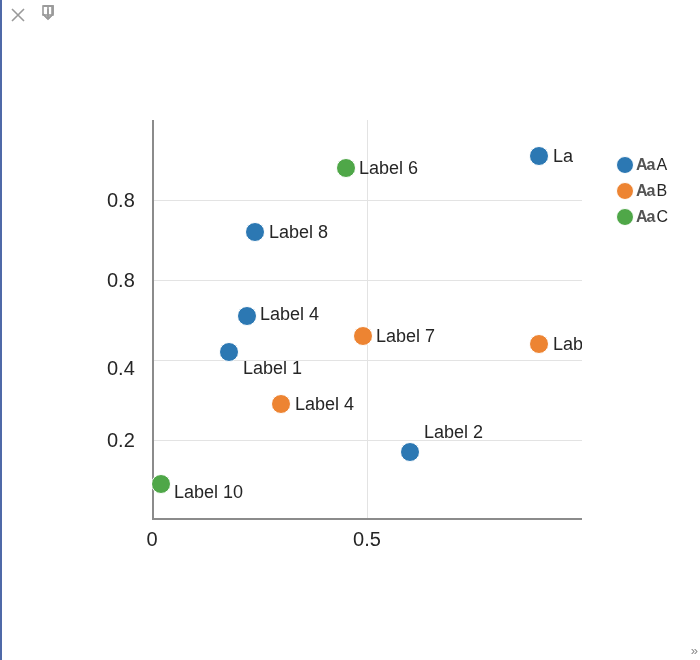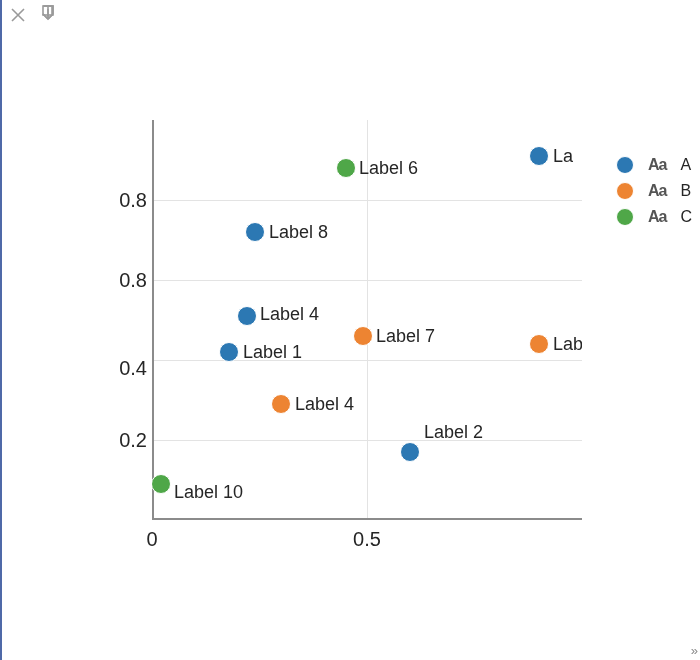--- a/index.html
+++ b/index.html
@@ -11,24 +11,24 @@
   .plot-area{position:absolute;left:100px;top:0;width:430px;height:400px;overflow:hidden;}
   .gridline-h{position:absolute;left:0;width:100%;height:1px;background:#e3e3e3;}
   .gridline-v{position:absolute;top:0;height:100%;width:1px;background:#e3e3e3;}
   .axis-line-v{position:absolute;left:0;top:0;width:2px;height:100%;background:#8b8b8b;}
   .axis-line-h{position:absolute;left:0;bottom:0;width:100%;height:2px;background:#8b8b8b;}
   .pt{position:absolute;width:20px;height:20px;border-radius:50%;transform:translate(-50%,-50%);border:1px solid #fff;box-sizing:border-box;}
   .pt-label{position:absolute;font-size:18px;color:#262626;white-space:nowrap;transform:translateY(-50%);}
   .c-A{background:#2c78b3;}
   .c-B{background:#ed8432;}
   .c-C{background:#4fa748;}
-  .ytick{position:absolute;left:55px;width:40px;text-align:right;font-size:20px;color:#262626;transform:translateY(-50%);}
+  .ytick{position:absolute;left:55px;width:40px;font-size:20px;color:#262626;transform:translateY(-50%);}
   .xtick{position:absolute;top:408px;font-size:20px;color:#262626;transform:translateX(-50%);}
   .legend{position:absolute;left:614px;top:156px;display:flex;flex-direction:column;gap:8px;font-size:16px;}
-  .legend-row{display:flex;align-items:flex-end;gap:14px;}
+  .legend-row{display:flex;align-items:flex-end;gap:2px;}
   .legend-dot{width:16px;height:16px;border-radius:50%;border:1px solid #fff;}
   .legend-aa{font-weight:700;color:#545454;letter-spacing:-1px;}
   .resize-handle{position:absolute;right:2px;bottom:2px;font-size:13px;color:#8a8a8a;user-select:none;}
 </style>
 </head>
 <body>
 
 <div class="frame">
 
   <div class="toolbar">
@@ -62,21 +62,21 @@
     <div class="plot-area">
       <div class="gridline-h" style="top:80px"></div>
       <div class="gridline-h" style="top:160px"></div>
       <div class="gridline-h" style="top:240px"></div>
       <div class="gridline-h" style="top:320px"></div>
       <div class="gridline-v" style="left:215px"></div>
       <div class="axis-line-v"></div>
       <div class="axis-line-h"></div>
 
       <div class="pt c-A" style="left:77.4px;top:232px"></div>
-      <div class="pt-label" style="left:91px;top:232px">Label 1</div>
+      <div class="pt-label" style="left:91px;top:248px">Label 1</div>
 
       <div class="pt c-A" style="left:258px;top:332px"></div>
       <div class="pt-label" style="left:272px;top:312px">Label 2</div>
 
       <div class="pt c-A" style="left:103.2px;top:112px"></div>
       <div class="pt-label" style="left:117px;top:112px">Label 8</div>
 
       <div class="pt c-A" style="left:94.6px;top:196px"></div>
       <div class="pt-label" style="left:108px;top:194px">Label 4</div>
 

